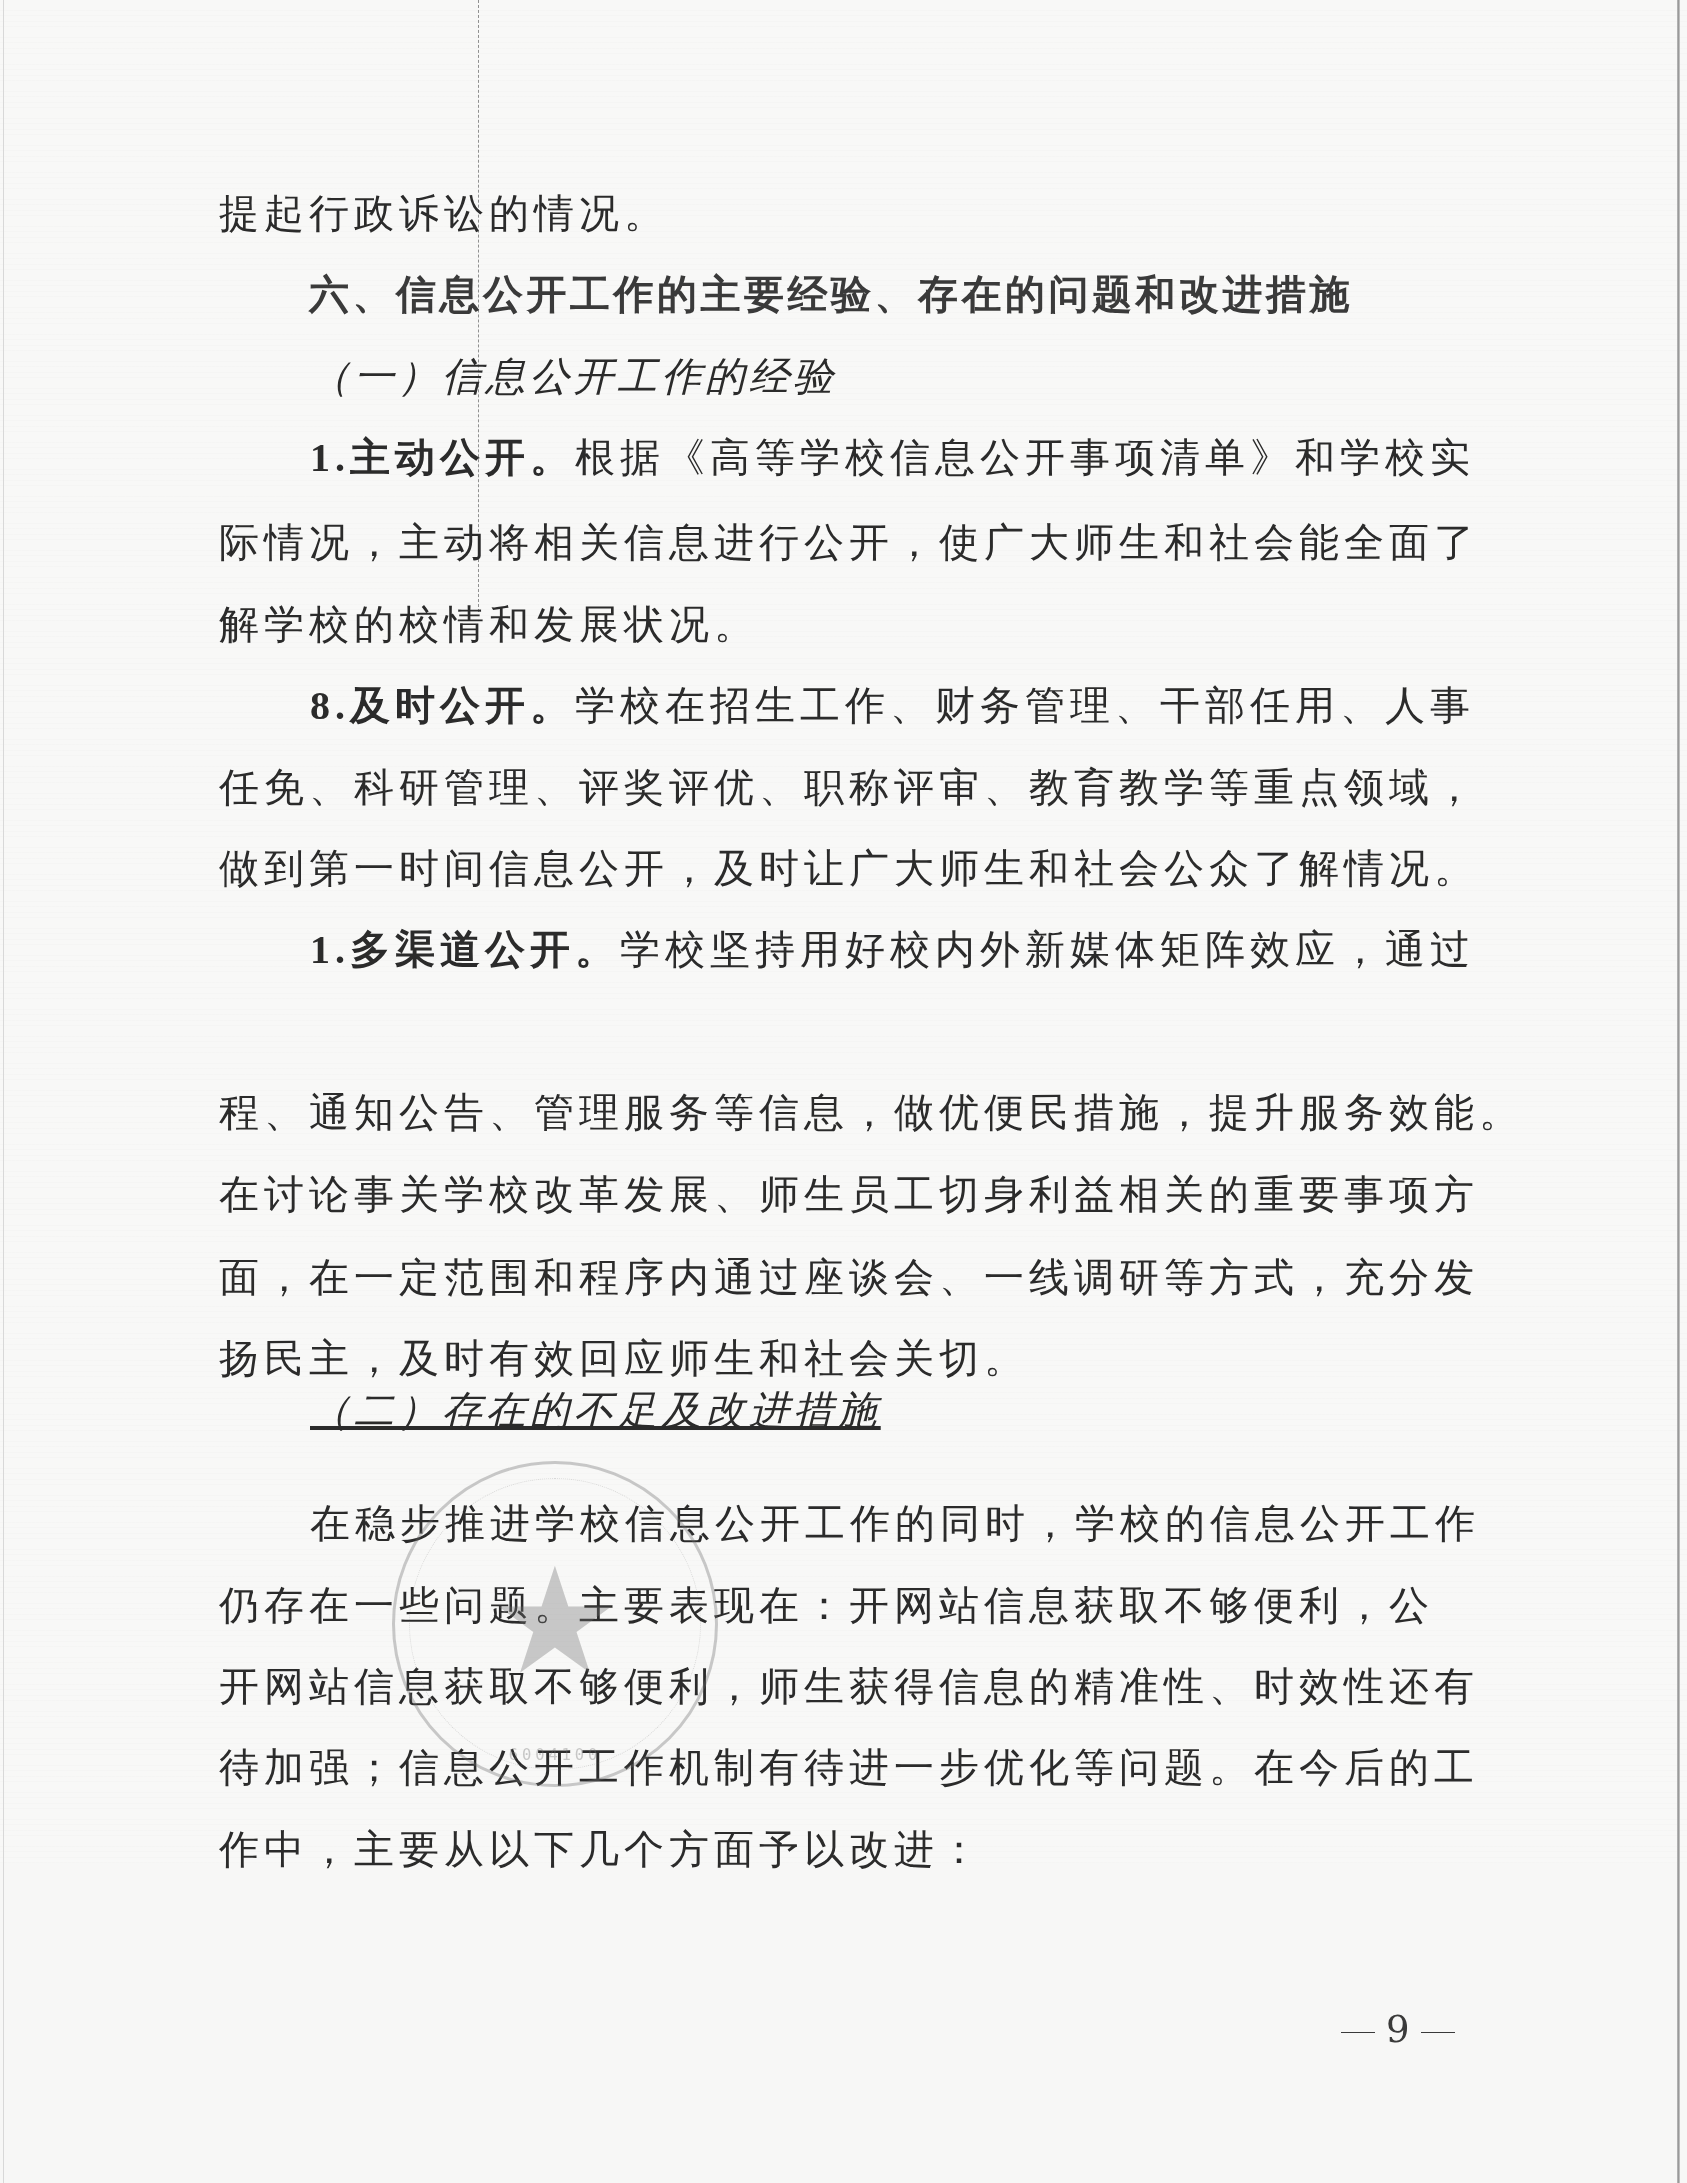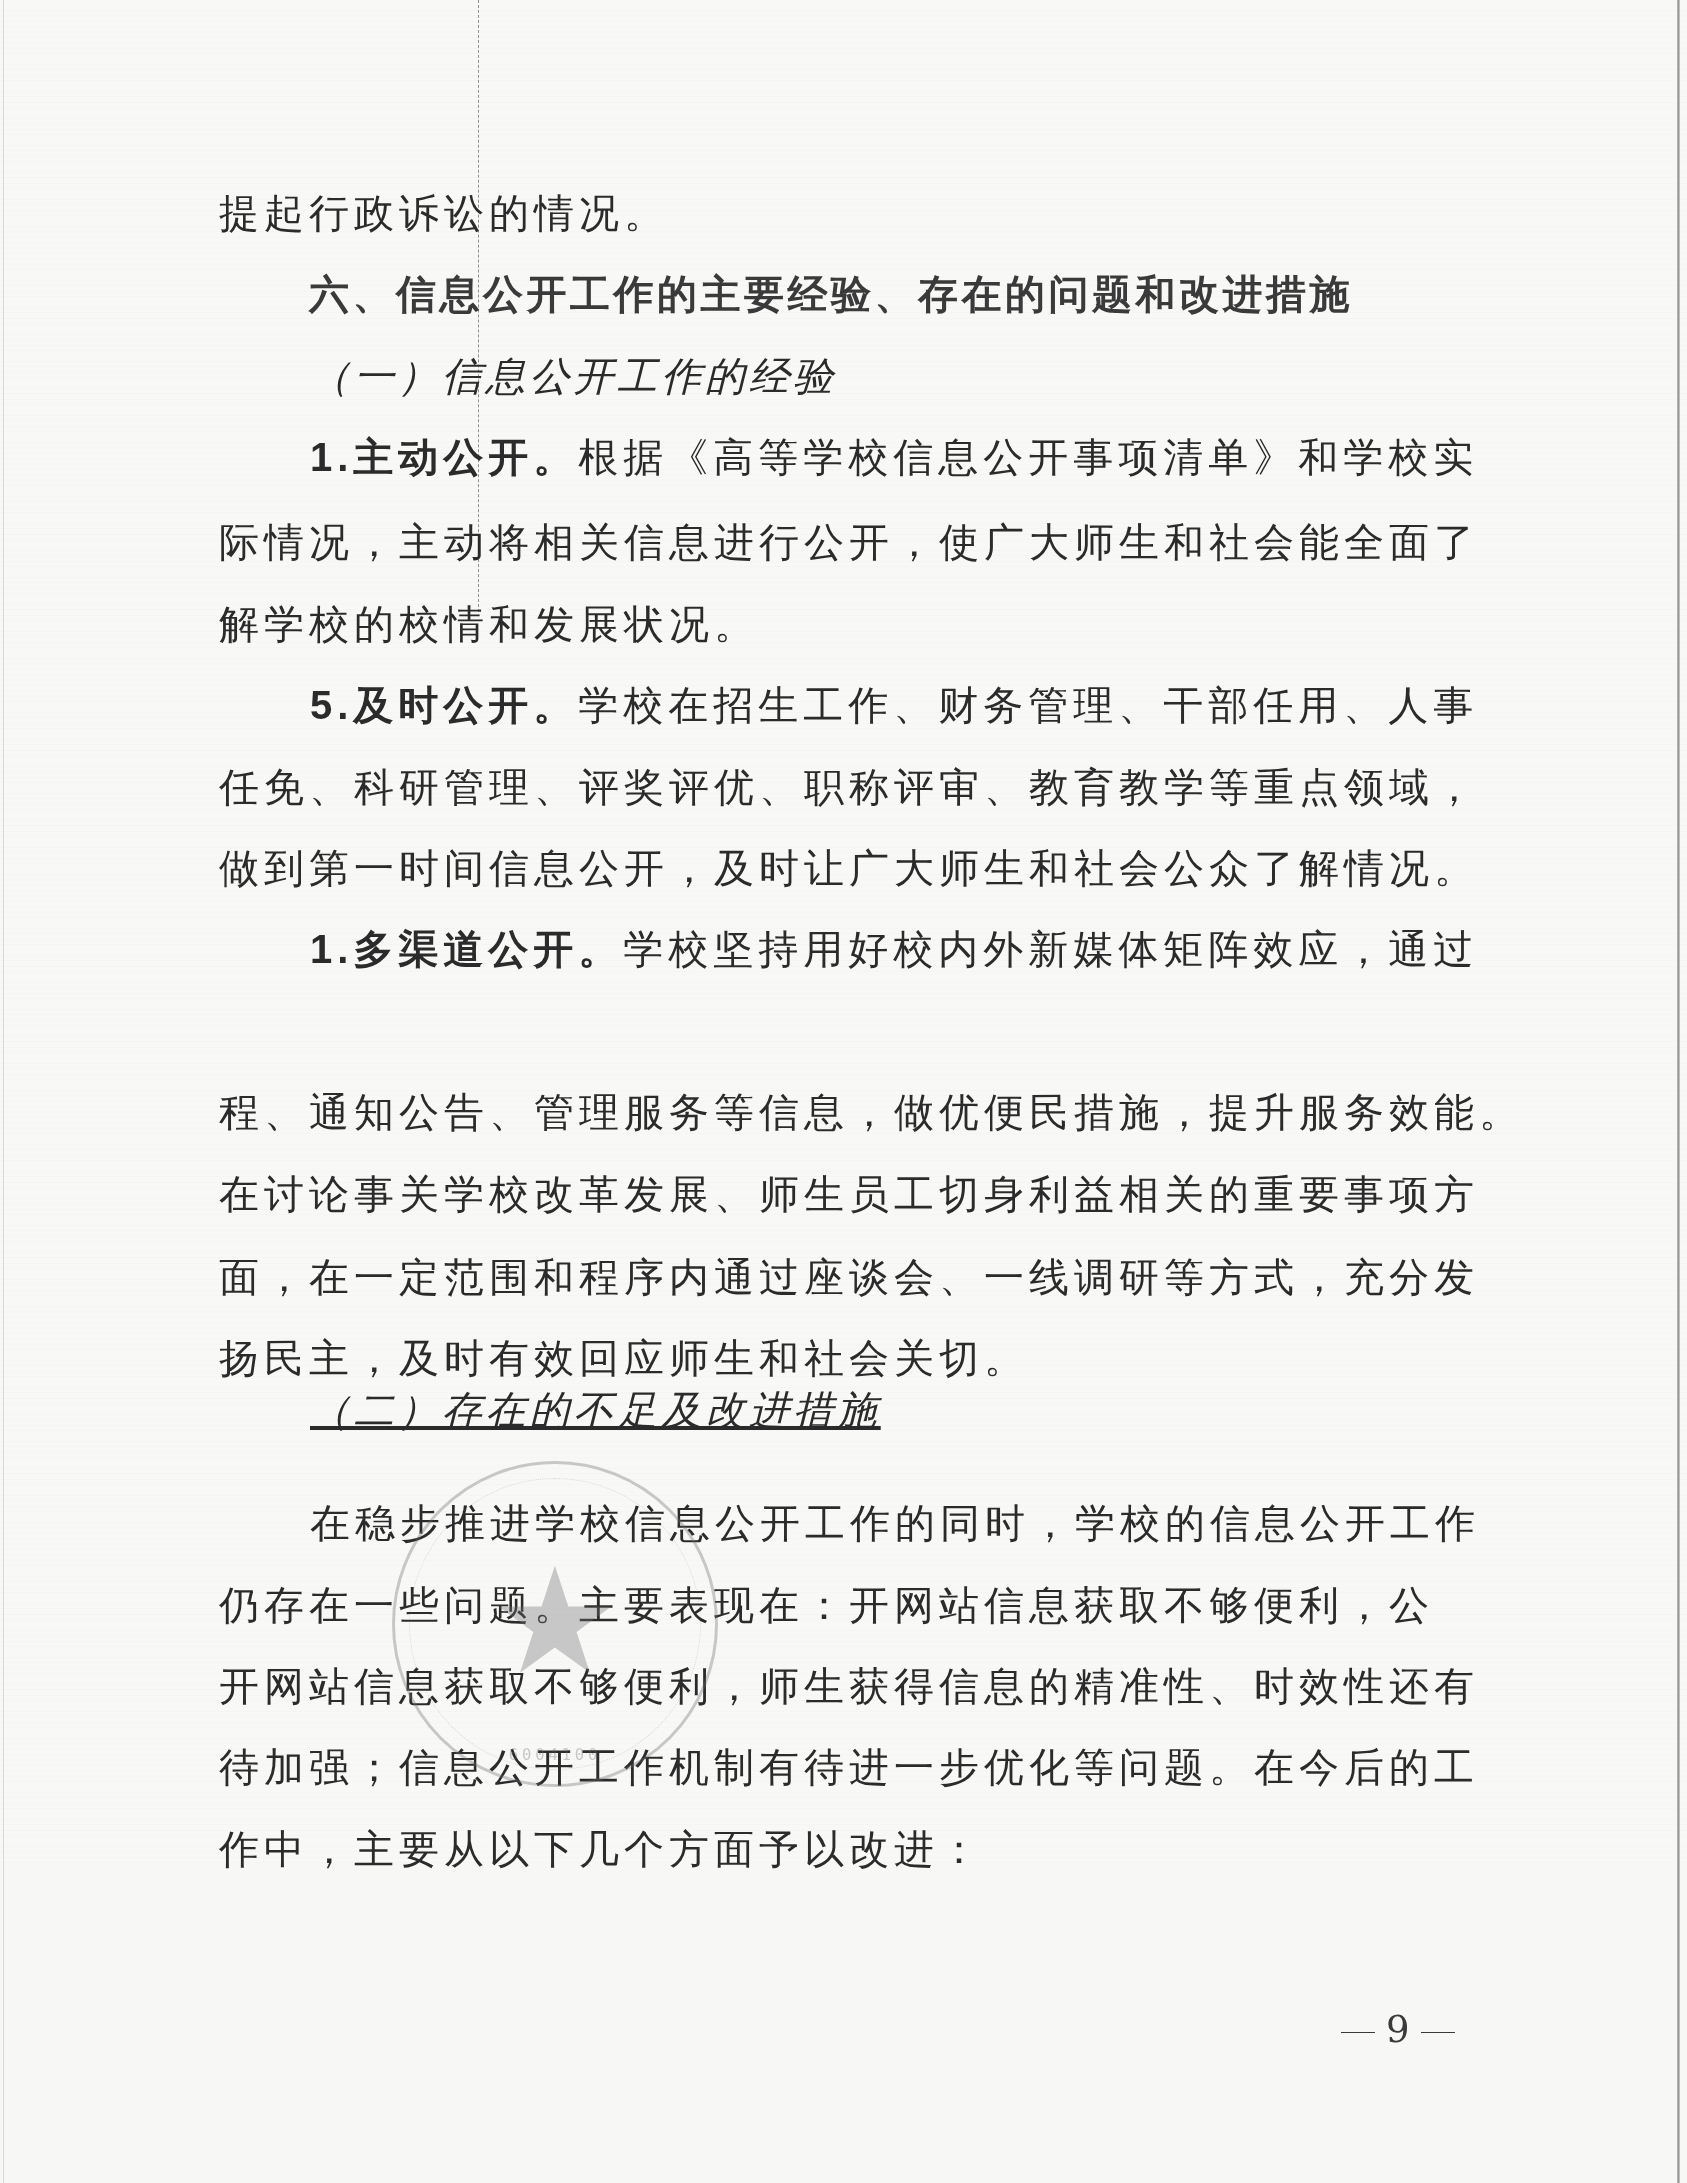--- a/index.html
+++ b/index.html
@@ -70,21 +70,21 @@
     letter-spacing: 3.5px;
   }
   .heading-sub {
     left: 310px;
     font-family: "DejaVu Serif", "Liberation Serif", serif;
     font-style: italic;
     letter-spacing: 3.9px;
   }
   .bold-lead {
     font-weight: bold;
-    font-family: Liberation Sans, sans-serif;
+    font-family: Liberation Serif, serif;
   }
   .seal {
     position: absolute;
     left: 392px;
     top: 1461px;
     width: 326px;
     height: 326px;
     border-radius: 50%;
     border: 3.9px solid rgba(110,110,110,0.35);
     box-sizing: border-box;
@@ -159,21 +159,21 @@
     <span class="bold-lead">1.主动公开。</span><span>根据《高等学校信息公开事项清单》和学校实</span>
   </div>
   <div class="text-line" style="top:519px;">
     <span>际情况，主动将相关信息进行公开，使广大师生和社会能全面了</span>
   </div>
   <div class="text-line" style="top:601px;">
     <span>解学校的校情和发展状况。</span>
   </div>
 
   <div class="text-line indent" style="top:682px;">
-    <span class="bold-lead">5.及时公开。</span><span>学校在招生工作、财务管理、干部任用、人事</span>
+    <span class="bold-lead">8.及时公开。</span><span>学校在招生工作、财务管理、干部任用、人事</span>
   </div>
   <div class="text-line" style="top:764px;">
     <span>任免、科研管理、评奖评优、职称评审、教育教学等重点领域，</span>
   </div>
   <div class="text-line" style="top:845px;">
     <span>做到第一时间信息公开，及时让广大师生和社会公众了解情况。</span>
   </div>
 
   <div class="text-line indent" style="top:926px;">
     <span class="bold-lead">1.多渠道公开。</span><span>学校坚持用好校内外新媒体矩阵效应，通过</span>

